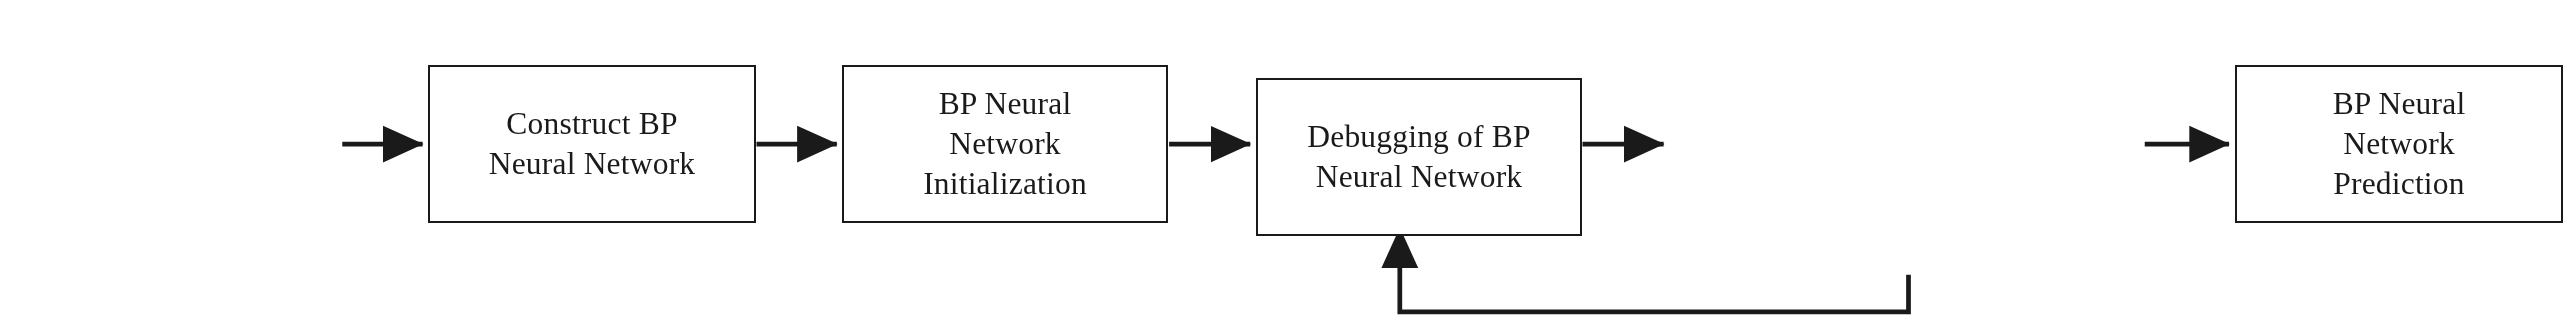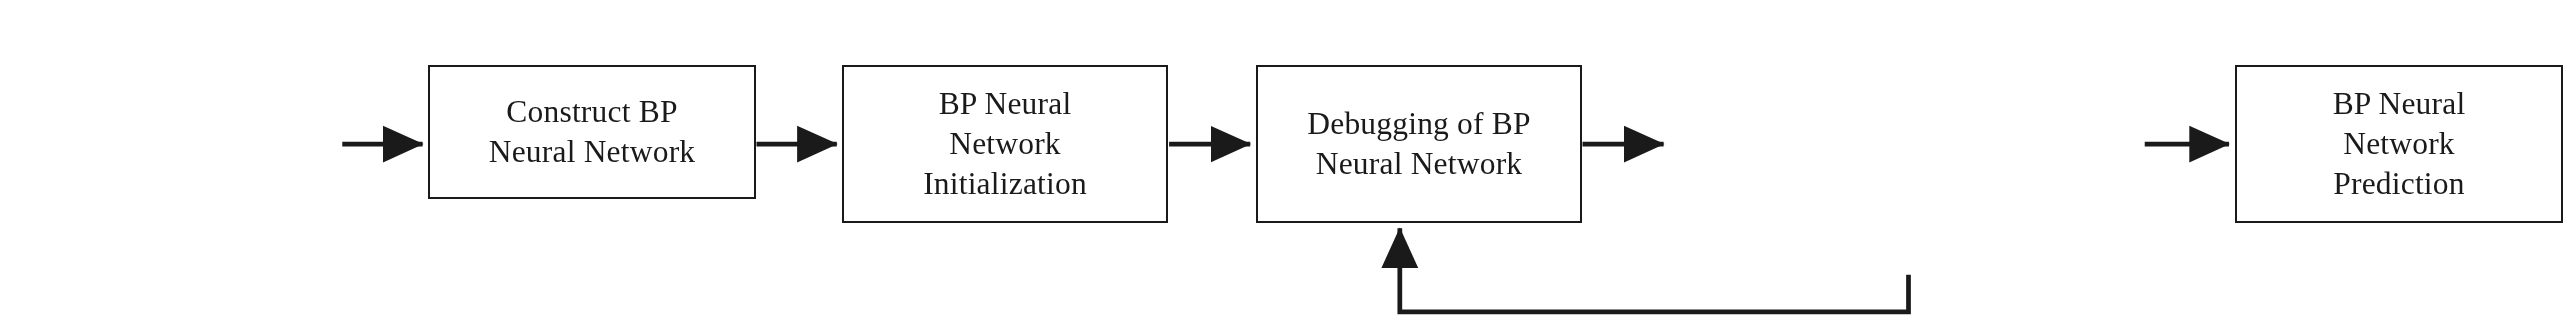--- a/index.html
+++ b/index.html
@@ -78,32 +78,32 @@
       <line x1="434" y1="183" x2="536" y2="183" marker-end="url(#ah)"></line>
       <line x1="960" y1="183" x2="1062" y2="183" marker-end="url(#ah)"></line>
       <line x1="1484" y1="183" x2="1587" y2="183" marker-end="url(#ah)"></line>
       <line x1="2009" y1="183" x2="2112" y2="183" marker-end="url(#ah)"></line>
       <line x1="2723" y1="183" x2="2830" y2="183" marker-end="url(#ah)"></line>
       <polyline points="2423,349 2423,396 1777,396 1777,290" marker-end="url(#ah)"></polyline>
     </g>
   </svg>
 
 
-  <div class="node box" style="left:428px; top:65px; width:328px; height:134px;">
+  <div class="node box" style="left:428px; top:65px; width:328px; height:158px;">
     <span class="node-label">Construct BP
 Neural Network</span>
   </div>
 
   <div class="node box" style="left:842px; top:65px; width:326px; height:158px;">
     <span class="node-label">BP Neural
 Network
 Initialization</span>
   </div>
 
-  <div class="node box" style="left:1256px; top:65px; width:326px; height:158px;">
+  <div class="node box" style="left:1256px; top:78px; width:326px; height:158px;">
     <span class="node-label">Debugging of BP
 Neural Network</span>
   </div>
 
 
   <div class="node box" style="left:2235px; top:65px; width:328px; height:158px;">
     <span class="node-label">BP Neural
 Network
 Prediction</span>
   </div>

